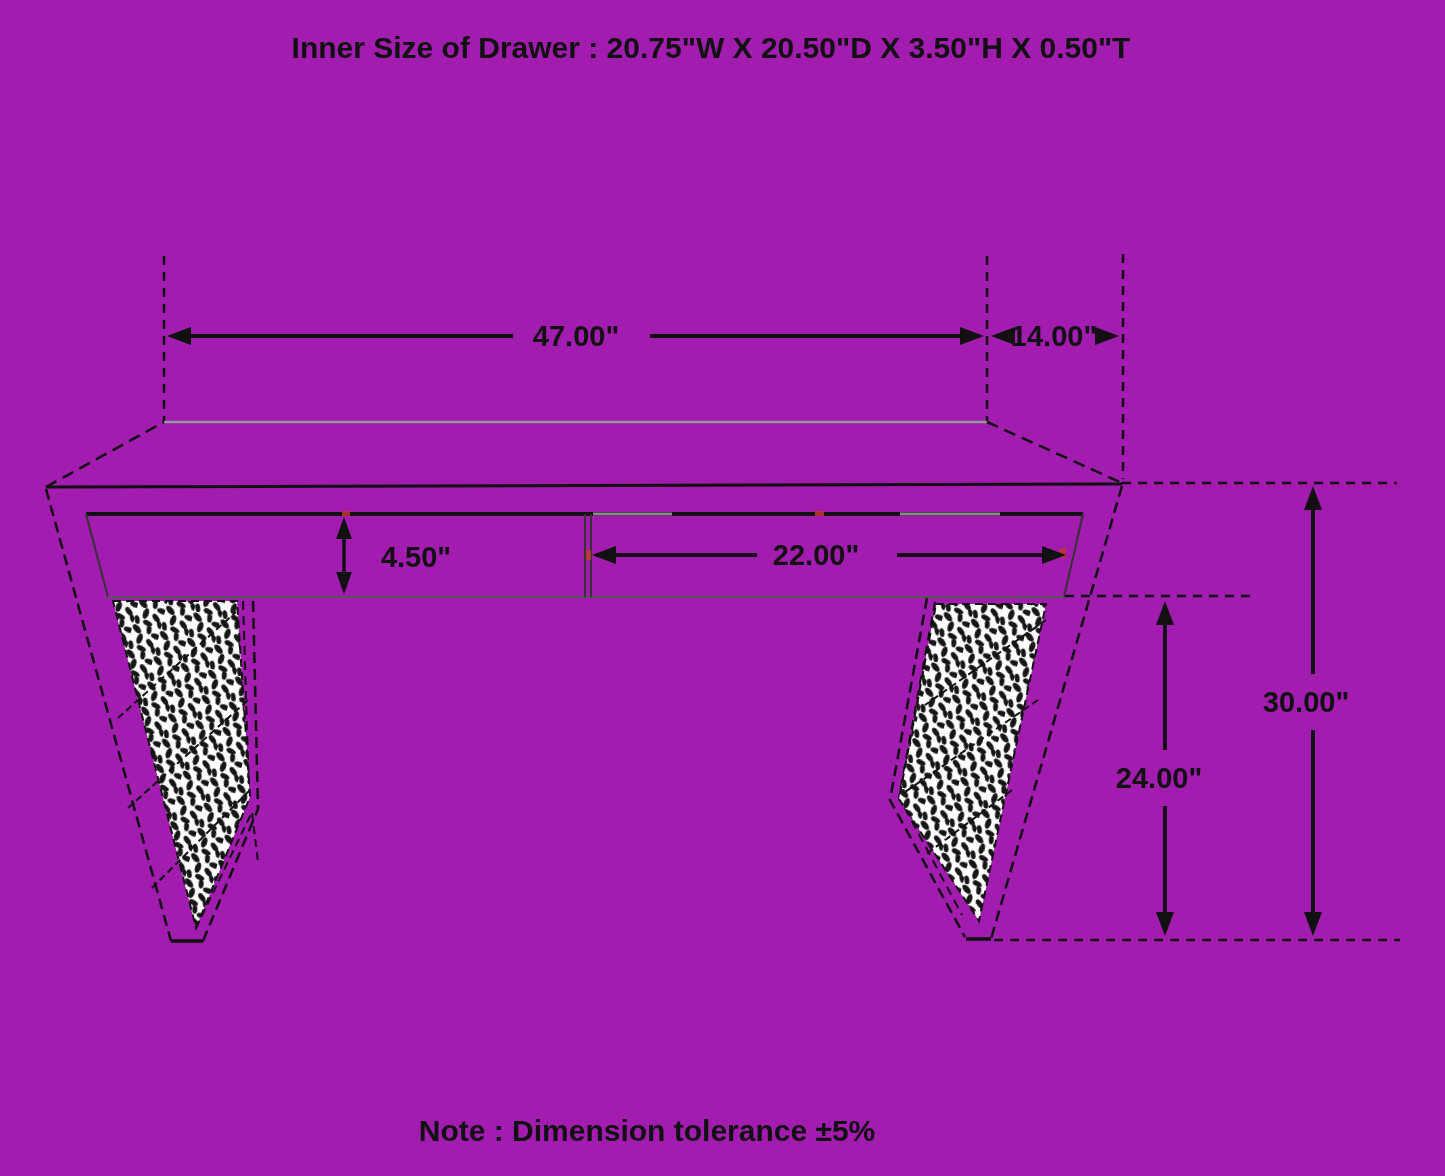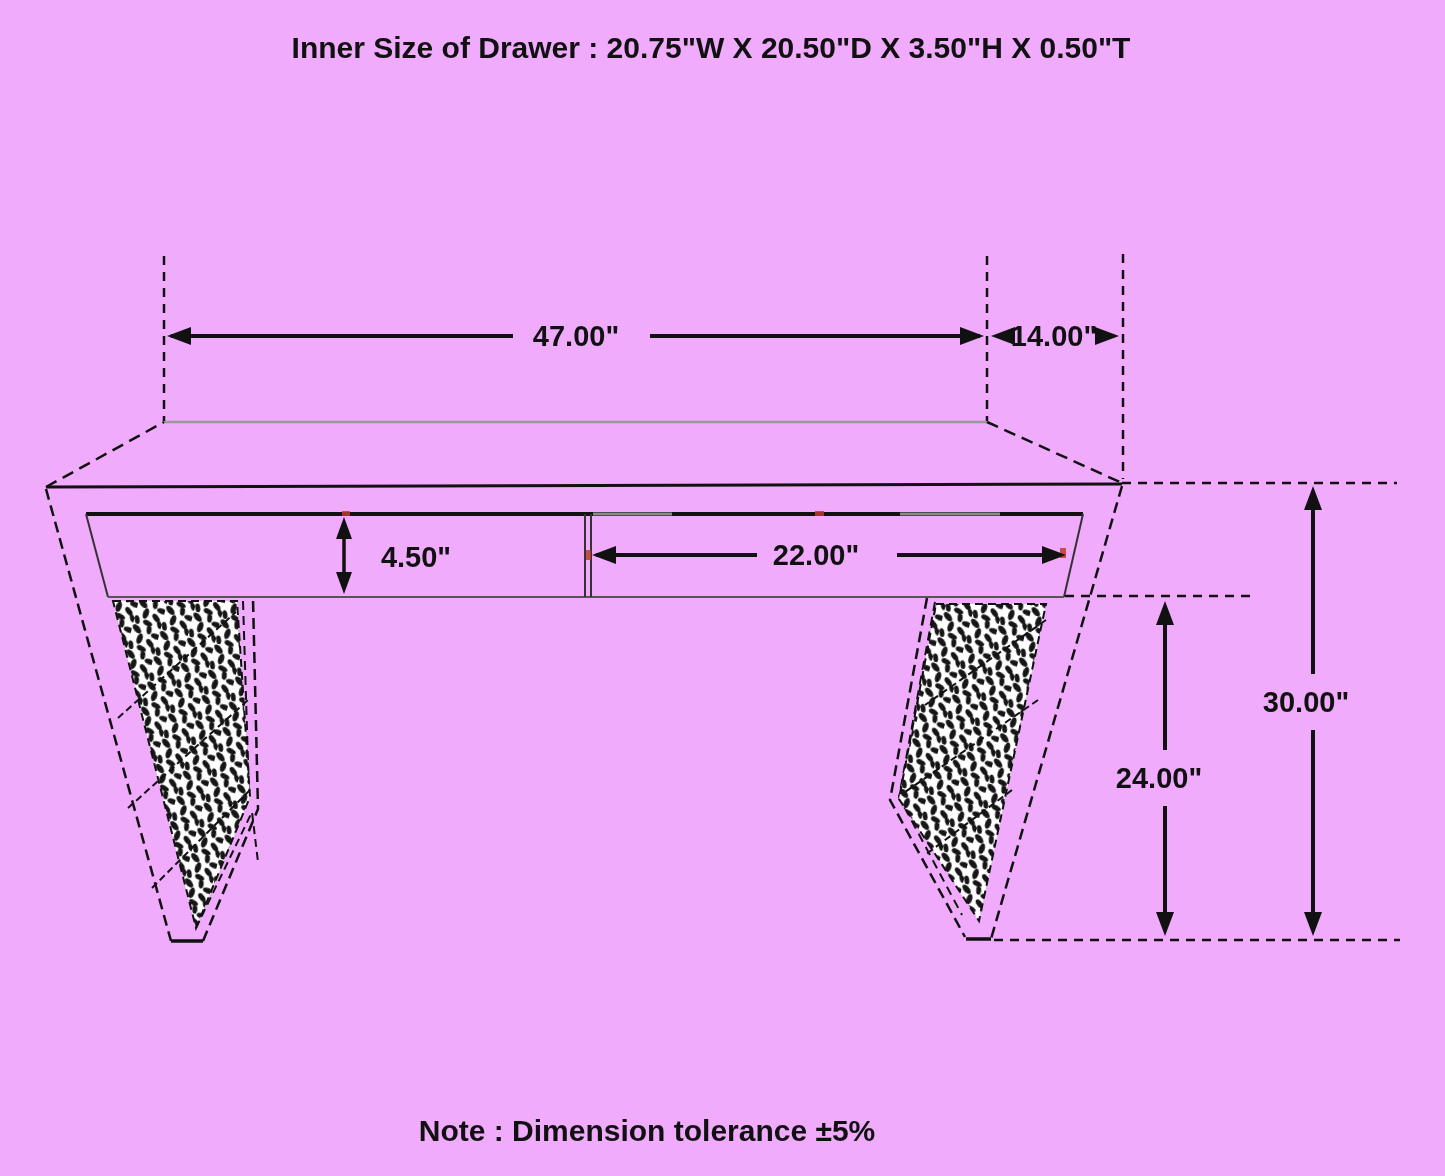--- a/index.html
+++ b/index.html
@@ -1,19 +1,19 @@
 <!DOCTYPE html>
 <html><head>
 <meta charset="utf-8">
 <style>
   html,body{margin:0;padding:0;background:#ffffff;}
   .stage{
     position:relative;
     width:1445px;height:1176px;
-    background:#f0abfc;
+    background:#a21caf;
     overflow:hidden;
     font-family:"Liberation Sans", sans-serif;
   }
   svg{display:block;}
   .dim-label{font:bold 29px "Liberation Sans", sans-serif; fill:#111111;}
   .big-label{font:bold 30px "Liberation Sans", sans-serif; fill:#111111;}
 </style>
 </head>
 <body>
 

